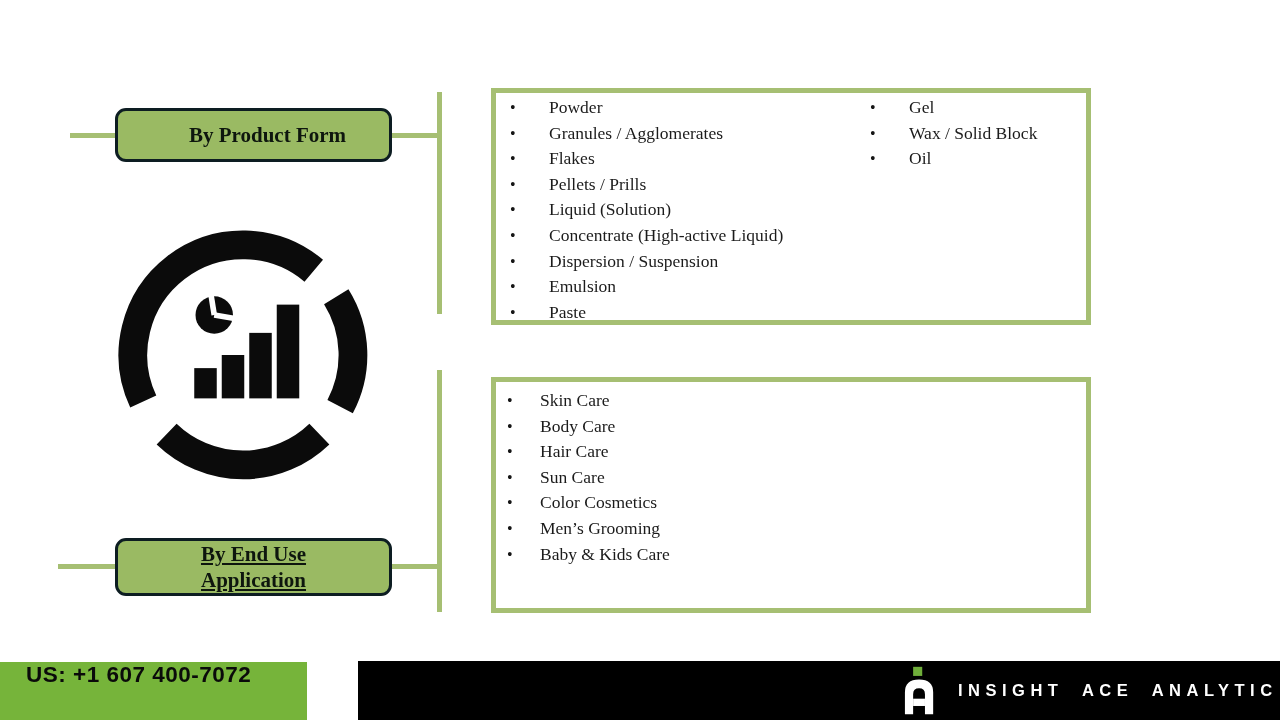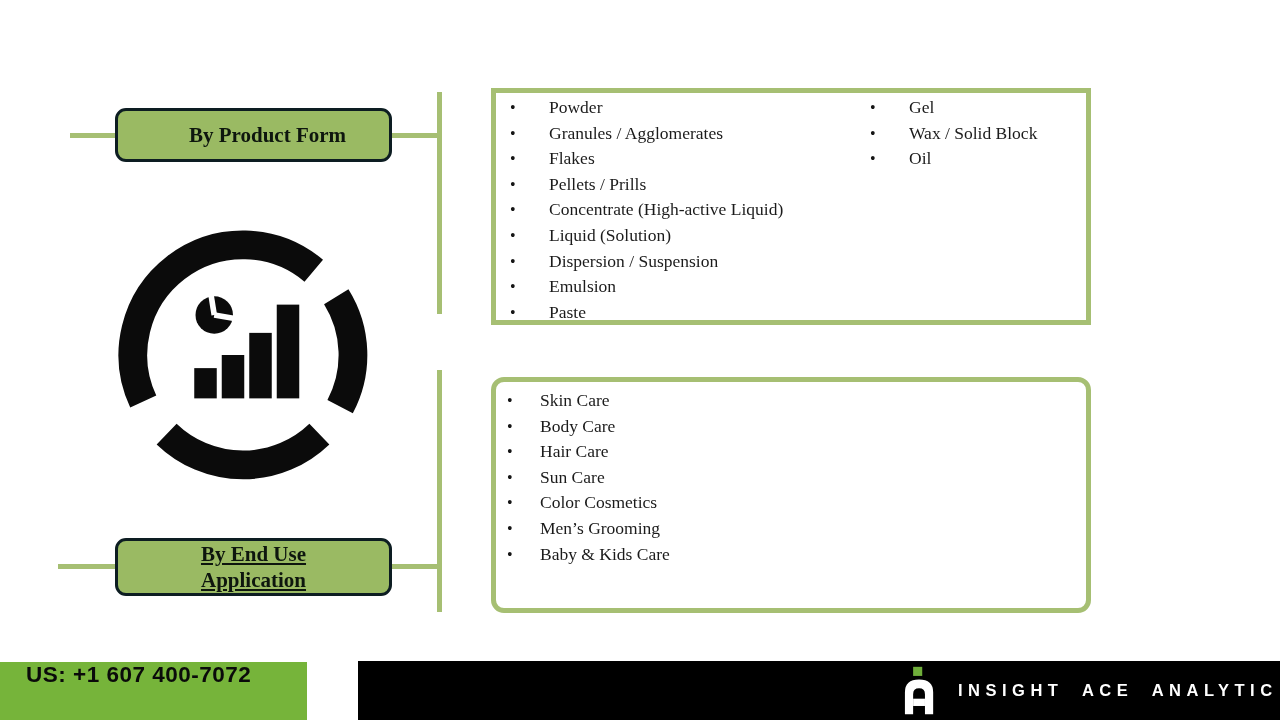--- a/index.html
+++ b/index.html
@@ -118,35 +118,35 @@
     </g>
   </svg>
 
   <div class="list-box" id="box1" style="top:88px;height:237px;">
     <ul class="col-a">
 
     <li>Powder</li>
         <li>Granules / Agglomerates</li>
         <li>Flakes</li>
         <li>Pellets / Prills</li>
+        <li>Liquid (Solution)</li>
         <li>Concentrate (High-active Liquid)</li>
-        <li>Liquid (Solution)</li>
         <li>Dispersion / Suspension</li>
         <li>Emulsion</li>
         <li>Paste</li>
       </ul>
     <ul class="col-b">
 
     <li>Gel</li>
         <li>Wax / Solid Block</li>
         <li>Oil</li>
       </ul>
   </div>
 
-  <div class="list-box" id="box2" style="top:377px;height:236px;border-radius:13px;">
+  <div class="list-box" id="box2" style="top:377px;height:236px;">
     <ul class="col-a">
 
     <li>Skin Care</li>
         <li>Body Care</li>
         <li>Hair Care</li>
         <li>Sun Care</li>
         <li>Color Cosmetics</li>
         <li>Men’s Grooming</li>
         <li>Baby &amp; Kids Care</li>
       </ul>

